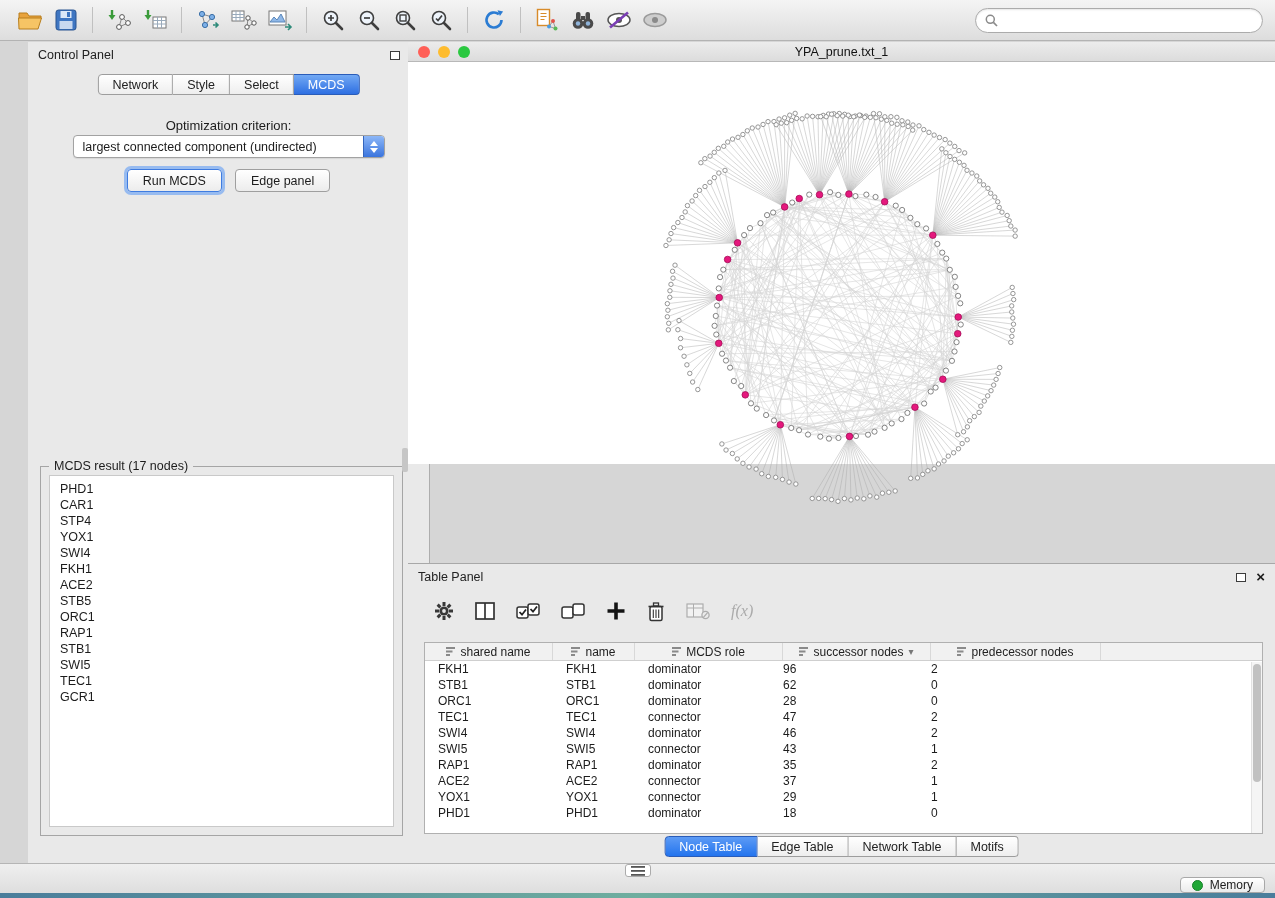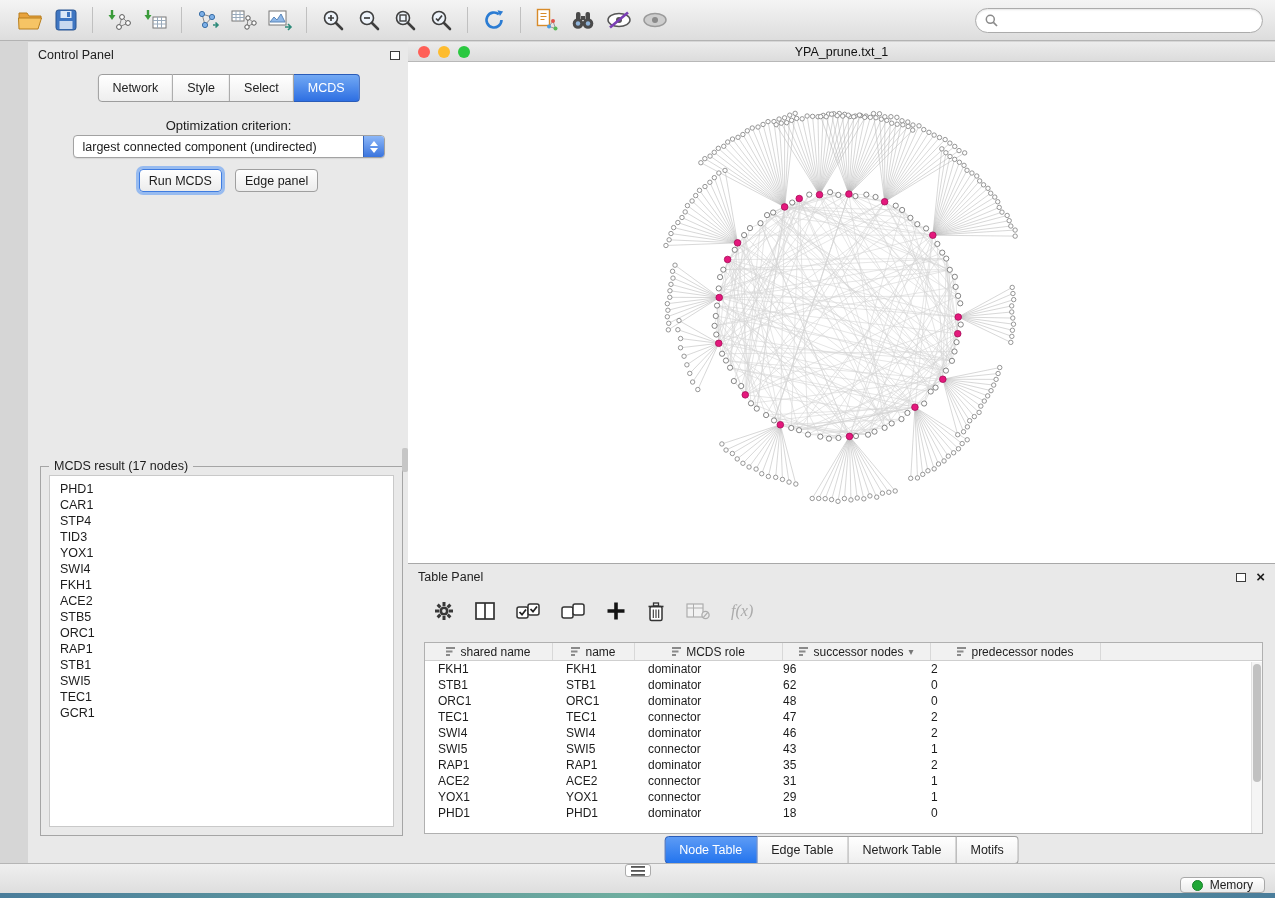--- a/index.html
+++ b/index.html
@@ -21,51 +21,51 @@
   
   .control-panel { position:absolute; left:0; top:42px; width:402px; height:821px;
     background:#e9e9e9; border-right:1px solid #adadad;margin-left:28px; }
   .panel-header { height:26px; display:flex; align-items:center; padding:0 10px; font-size:12.5px; color:#222; }
   .win-btns { margin-left:auto; display:flex; align-items:center; gap:10px; }
   .float-btn { width:10px; height:9px; border:1.5px solid #3c3c3c; background:#fff; }
   .close-btn { font-size:15px; font-weight:bold; line-height:10px; color:#1c1c1c; cursor:default; }
 
   .seg-group { position:absolute; left:50%; transform:translateX(-50%); display:flex; }
   .cp-tabs { top:32px; }
-  .seg { height:28px; padding:0 14px; display:flex; align-items:center; font-size:12.5px;
+  .seg { height:21px; padding:0 14px; display:flex; align-items:center; font-size:12.5px;
     background:linear-gradient(#ffffff,#eeeeee); border:1px solid #9d9d9d; border-left:none; color:#222; }
   .seg:first-child { border-left:1px solid #9d9d9d; border-radius:4px 0 0 4px; }
   .seg:last-child { border-radius:0 4px 4px 0; }
   .seg.active { background:linear-gradient(#72a9f4,#2e6fe2); color:#fff; border-color:#2a5cb8; }
 
   .opt-label { position:absolute; top:76px; left:0; right:0; text-align:center; font-size:13px; }
   .dropdown { position:absolute; top:93px; left:50%; transform:translateX(-50%); width:312px; height:23px;
     background:#fff; border:1px solid #a2a2a2; border-radius:4px; display:flex; align-items:center;
     padding:0 26px 0 9px; font-size:12.5px; box-shadow:0 1px 1px rgba(0,0,0,.08); }
   .dd-cap { position:absolute; right:0; top:0; bottom:0; width:21px;
     background:linear-gradient(#8cb7f8,#3a74dd); border-radius:0 3px 3px 0;
     display:flex; flex-direction:column; align-items:center; justify-content:center; gap:2px; border-left:1px solid #3465bd; }
   .dd-up { width:0; height:0; border-left:4px solid transparent; border-right:4px solid transparent; border-bottom:5px solid #fff; }
   .dd-down { width:0; height:0; border-left:4px solid transparent; border-right:4px solid transparent; border-top:5px solid #fff; }
 
   .btn-row { position:absolute; top:127px; left:0; right:0; display:flex; justify-content:center; gap:13px; }
-  .btn { height:23px; padding:0 9px; background:linear-gradient(#ffffff,#ececec);
+  .btn { height:23px; padding:0 15px; background:linear-gradient(#ffffff,#ececec);
     border:1px solid #9f9f9f; border-radius:4px; font-size:12.5px; display:flex; align-items:center; }
   .btn.focus-ring { box-shadow:0 0 0 3px rgba(96,156,245,.6); border-color:#3f7ce0; }
 
   .mcds-fieldset { position:absolute; top:424px; left:12px; right:26px; height:370px;
     border:1px solid #a5a5a5; background:#e9e9e9; padding:8px; }
   .mcds-legend { position:absolute; top:-8px; left:8px; background:#e9e9e9; padding:0 5px; font-size:12.5px; }
   .mcds-list { width:100%; height:100%; background:#fff; border:1px solid #c9c9c9; overflow:hidden; padding:5px 0; }
   .list-item { height:16px; line-height:16px; padding:0 10px; font-size:12.5px; }
 
   .split-handle { position:absolute; left:402px; top:448px; width:6px; height:24px; background:#c6c6c6; border-radius:2px; }
 
   
-  .network-window { position:absolute; left:408px; top:42px; width:867px; height:521px; background:#fff; }
+  .network-window { position:absolute; left:408px; top:42px; width:867px; height:422px; background:#fff; }
   .net-titlebar { height:20px; background:linear-gradient(#ececec,#dcdcdc); border-bottom:1px solid #b8b8b8;
     display:flex; align-items:center; justify-content:center; font-size:12.5px; position:relative; color:#111; }
   .traffic { position:absolute; left:10px; display:flex; gap:8px; }
   .light { width:12px; height:12px; border-radius:50%; }
   #net-svg { display:block; }
 
   
   .table-panel { position:absolute; left:408px; top:563px; width:867px; height:300px; background:#e9e9e9; border-top:1px solid #a8a8a8; }
   .tp-toolbar { position:absolute; top:28px; left:0; right:0; height:38px; display:flex; align-items:center; padding-left:26px; gap:21px; }
   .tp-icon { display:flex; align-items:center; justify-content:center; }
@@ -270,21 +270,20 @@
   <div class="btn-row">
     <div class="btn focus-ring">Run MCDS</div>
     <div class="btn">Edge panel</div>
   </div>
   <div class="mcds-fieldset">
     <div class="mcds-legend">MCDS result (17 nodes)</div>
     <div class="mcds-list" id="mcds-list">
         <div class="list-item">PHD1</div>
         <div class="list-item">CAR1</div>
         <div class="list-item">STP4</div>
-        <div class="list-item">TID3</div>
         <div class="list-item">YOX1</div>
         <div class="list-item">SWI4</div>
         <div class="list-item">FKH1</div>
         <div class="list-item">ACE2</div>
         <div class="list-item">STB5</div>
         <div class="list-item">ORC1</div>
         <div class="list-item">RAP1</div>
         <div class="list-item">STB1</div>
         <div class="list-item">SWI5</div>
         <div class="list-item">TEC1</div>
@@ -1151,21 +1150,21 @@
           <div class="td left" style="width: 128px;">STB1</div>
           <div class="td left" style="width: 82px;">STB1</div>
           <div class="td left" style="width: 148px;">dominator</div>
           <div class="td right" style="width: 148px;">62</div>
           <div class="td right" style="width: 170px;">0</div>
         </div>
         <div class="tr">
           <div class="td left" style="width: 128px;">ORC1</div>
           <div class="td left" style="width: 82px;">ORC1</div>
           <div class="td left" style="width: 148px;">dominator</div>
-          <div class="td right" style="width: 148px;">48</div>
+          <div class="td right" style="width: 148px;">28</div>
           <div class="td right" style="width: 170px;">0</div>
         </div>
         <div class="tr">
           <div class="td left" style="width: 128px;">TEC1</div>
           <div class="td left" style="width: 82px;">TEC1</div>
           <div class="td left" style="width: 148px;">connector</div>
           <div class="td right" style="width: 148px;">47</div>
           <div class="td right" style="width: 170px;">2</div>
         </div>
         <div class="tr">
@@ -1186,21 +1185,21 @@
           <div class="td left" style="width: 128px;">RAP1</div>
           <div class="td left" style="width: 82px;">RAP1</div>
           <div class="td left" style="width: 148px;">dominator</div>
           <div class="td right" style="width: 148px;">35</div>
           <div class="td right" style="width: 170px;">2</div>
         </div>
         <div class="tr">
           <div class="td left" style="width: 128px;">ACE2</div>
           <div class="td left" style="width: 82px;">ACE2</div>
           <div class="td left" style="width: 148px;">connector</div>
-          <div class="td right" style="width: 148px;">31</div>
+          <div class="td right" style="width: 148px;">37</div>
           <div class="td right" style="width: 170px;">1</div>
         </div>
         <div class="tr">
           <div class="td left" style="width: 128px;">YOX1</div>
           <div class="td left" style="width: 82px;">YOX1</div>
           <div class="td left" style="width: 148px;">connector</div>
           <div class="td right" style="width: 148px;">29</div>
           <div class="td right" style="width: 170px;">1</div>
         </div>
         <div class="tr">

